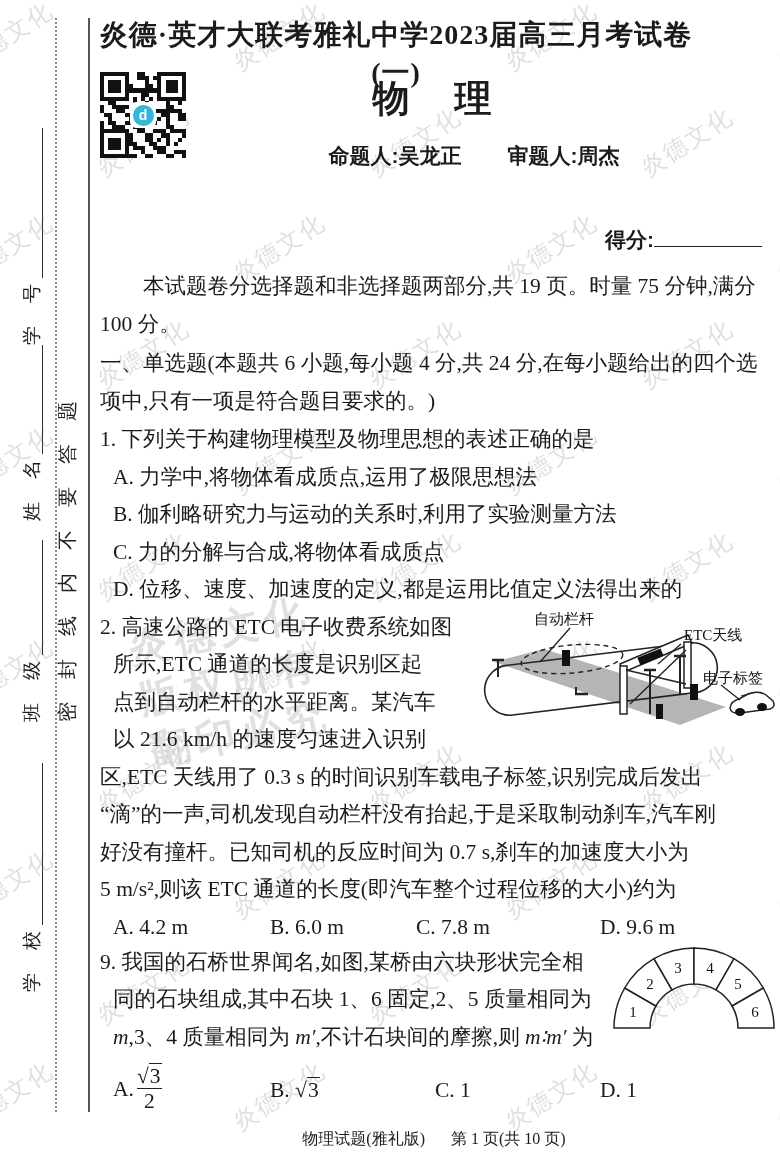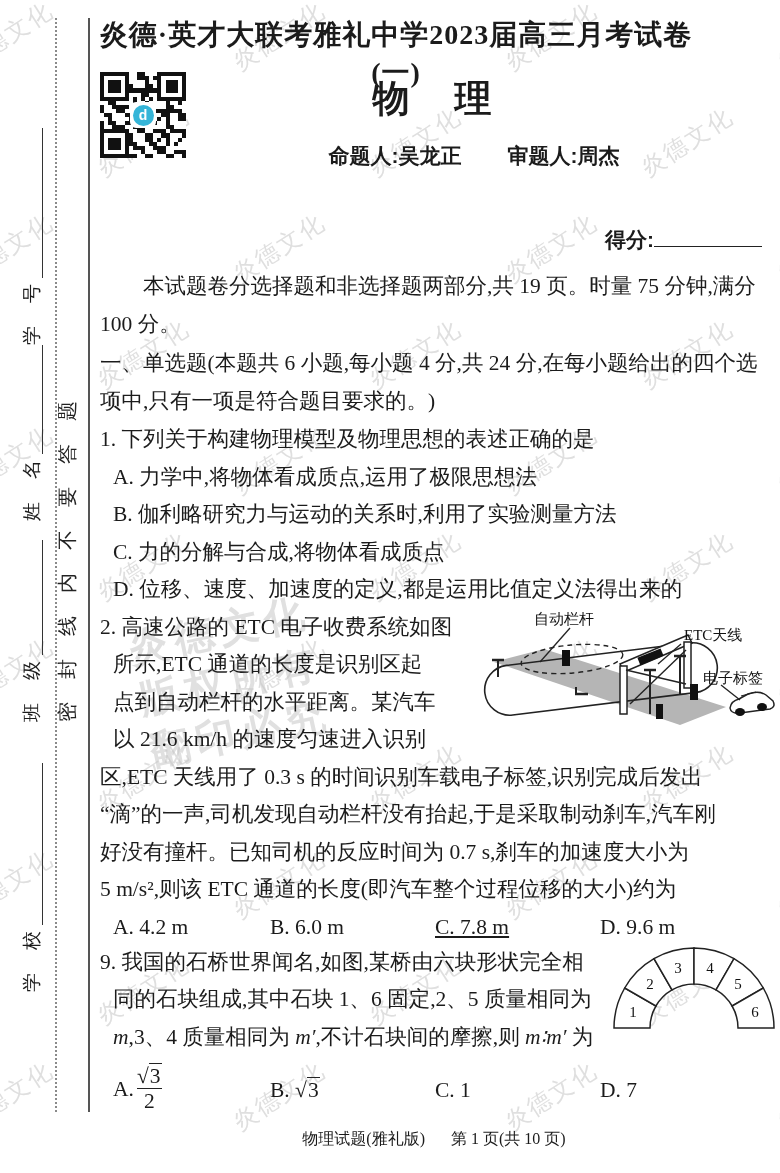--- a/index.html
+++ b/index.html
@@ -380,21 +380,21 @@
 <div class="tl" style="left:100px;top:615px;">2. 高速公路的 ETC 电子收费系统如图</div>
 <div class="tl" style="left:113px;top:652px;">所示,ETC 通道的长度是识别区起</div>
 <div class="tl" style="left:113px;top:690px;">点到自动栏杆的水平距离。某汽车</div>
 <div class="tl" style="left:113px;top:727px;">以 21.6 km/h 的速度匀速进入识别</div>
 <div class="tl" style="left:100px;top:765px;">区,ETC 天线用了 0.3 s 的时间识别车载电子标签,识别完成后发出</div>
 <div class="tl" style="left:100px;top:802px;">“滴”的一声,司机发现自动栏杆没有抬起,于是采取制动刹车,汽车刚</div>
 <div class="tl" style="left:100px;top:840px;">好没有撞杆。已知司机的反应时间为 0.7 s,刹车的加速度大小为</div>
 <div class="tl" style="left:100px;top:877px;">5 m/s²,则该 ETC 通道的长度(即汽车整个过程位移的大小)约为</div>
 <div class="tl" style="left:113px;top:915px;">A. 4.2 m</div>
 <div class="tl" style="left:270px;top:915px;">B. 6.0 m</div>
-<div class="tl" style="left:435px;top:915px;text-decoration:underline;">C. 7.8 m</div>
+<div class="tl" style="left:416px;top:915px;">C. 7.8 m</div>
 <div class="tl" style="left:600px;top:915px;">D. 9.6 m</div>
 
 <div class="abs" style="left:478px;top:604px;z-index:3;">
   <svg width="298" height="138" viewBox="0 0 298 138">
 
     <rect x="6" y="50" width="234" height="50" rx="25" fill="#fff" stroke="none" transform="rotate(-7 123 75)"></rect>
 
     <polygon points="16,58 66,45 248,103 202,121" fill="#b5b5b5"></polygon>
 
     <rect x="6" y="50" width="234" height="50" rx="25" fill="none" stroke="#222" stroke-width="1.6" transform="rotate(-7 123 75)"></rect>
@@ -446,21 +446,21 @@
 
 <div class="tl optA3" style="left:113px;top:1060px;">
   <span>A.</span>
   <span class="frac">
     <span class="num rad"><span>√</span><span class="radbar">3</span></span>
     <span class="den">2</span>
   </span>
 </div>
 <div class="tl" style="left:270px;top:1078px;"><span>B.</span> <span class="rad"><span>√</span><span class="radbar">3</span></span></div>
 <div class="tl" style="left:435px;top:1078px;">C. 1</div>
-<div class="tl" style="left:600px;top:1078px;">D. 7</div>
+<div class="tl" style="left:600px;top:1078px;">D. 1</div>
 
 <div class="abs" style="left:610px;top:941px;z-index:3;">
   <svg width="168" height="90" viewBox="0 0 168 90">
     <g id="arch" stroke="#222" stroke-width="1.5" fill="#fff">
         <path d="M 4.0 87.0 A 80 80 0 0 1 14.7 47.0 L 45.9 65.0 A 44 44 0 0 0 40.0 87.0 Z"></path>
         <path d="M 14.7 47.0 A 80 80 0 0 1 44.0 17.7 L 62.0 48.9 A 44 44 0 0 0 45.9 65.0 Z"></path>
         <path d="M 44.0 17.7 A 80 80 0 0 1 84.0 7.0 L 84.0 43.0 A 44 44 0 0 0 62.0 48.9 Z"></path>
         <path d="M 84.0 7.0 A 80 80 0 0 1 124.0 17.7 L 106.0 48.9 A 44 44 0 0 0 84.0 43.0 Z"></path>
         <path d="M 124.0 17.7 A 80 80 0 0 1 153.3 47.0 L 122.1 65.0 A 44 44 0 0 0 106.0 48.9 Z"></path>
         <path d="M 153.3 47.0 A 80 80 0 0 1 164.0 87.0 L 128.0 87.0 A 44 44 0 0 0 122.1 65.0 Z"></path>

